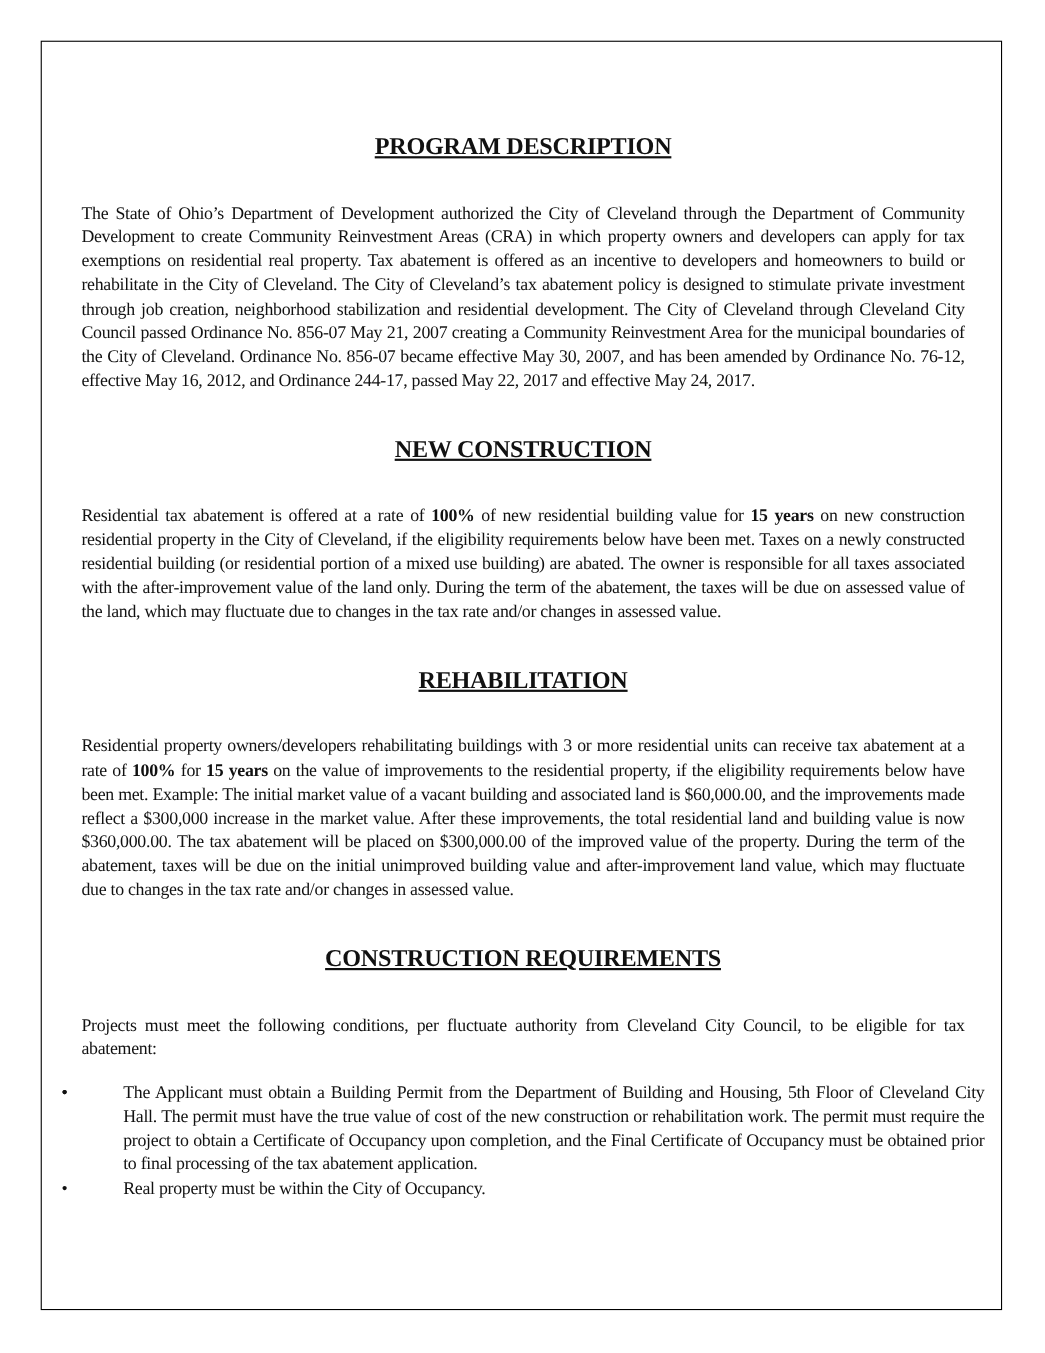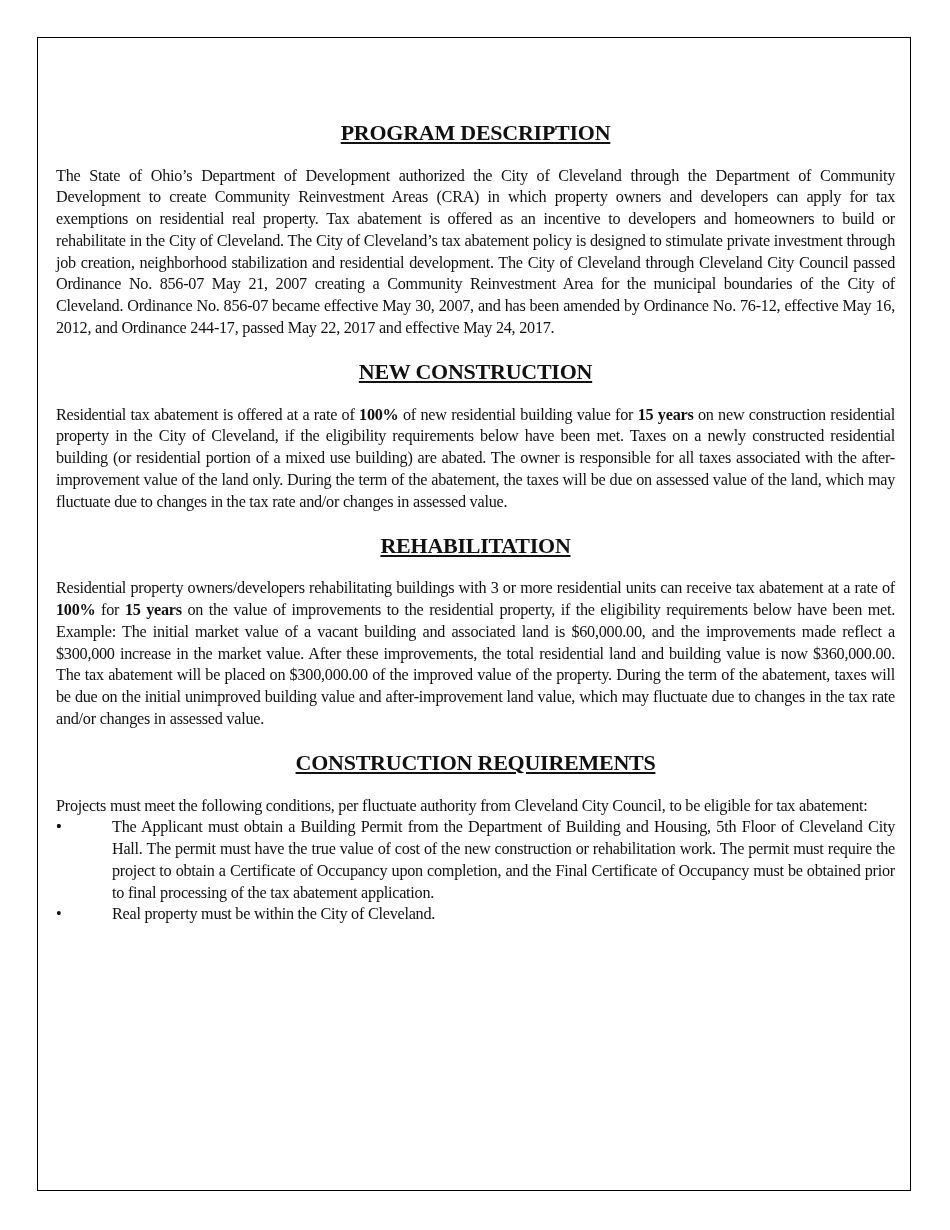--- a/index.html
+++ b/index.html
@@ -37,21 +37,21 @@
       text-align: center;
       font-weight: bold;
       text-decoration: underline;
       text-underline-offset: 2px;
       margin: 0;
       font-size: 22px;
       line-height: 22px;
     }
     .para {
       text-align: justify;
-      margin: 0;
+      margin: 18px;
     }
     .gap-after-heading { height: 21.5px; }
     .gap-after-para { height: 21.5px; }
     .bullets {
       list-style: none;
       margin: 0;
       padding: 0;
     }
     .bullet-item {
       position: relative;
@@ -103,18 +103,18 @@
     <ul class="bullets">
       <li class="bullet-item">
         <span class="bullet-mark">•</span>
       </li>
       <li class="bullet-item">
         <span class="bullet-mark">•</span>
         <span>The Applicant must obtain a Building Permit from the Department of Building and Housing, 5th Floor of Cleveland City Hall. The permit must have the true value of cost of the new construction or rehabilitation work. The permit must require the project to obtain a Certificate of Occupancy upon completion, and the Final Certificate of Occupancy must be obtained prior to final processing of the tax abatement application.</span>
       </li>
       <li class="bullet-item">
         <span class="bullet-mark">•</span>
-        <span>Real property must be within the City of Cleveland.</span>
+        <span>Real property must be within the City of Occupancy.</span>
       </li>
     </ul>
   </section>
 
 </div>
 
 </body></html>

